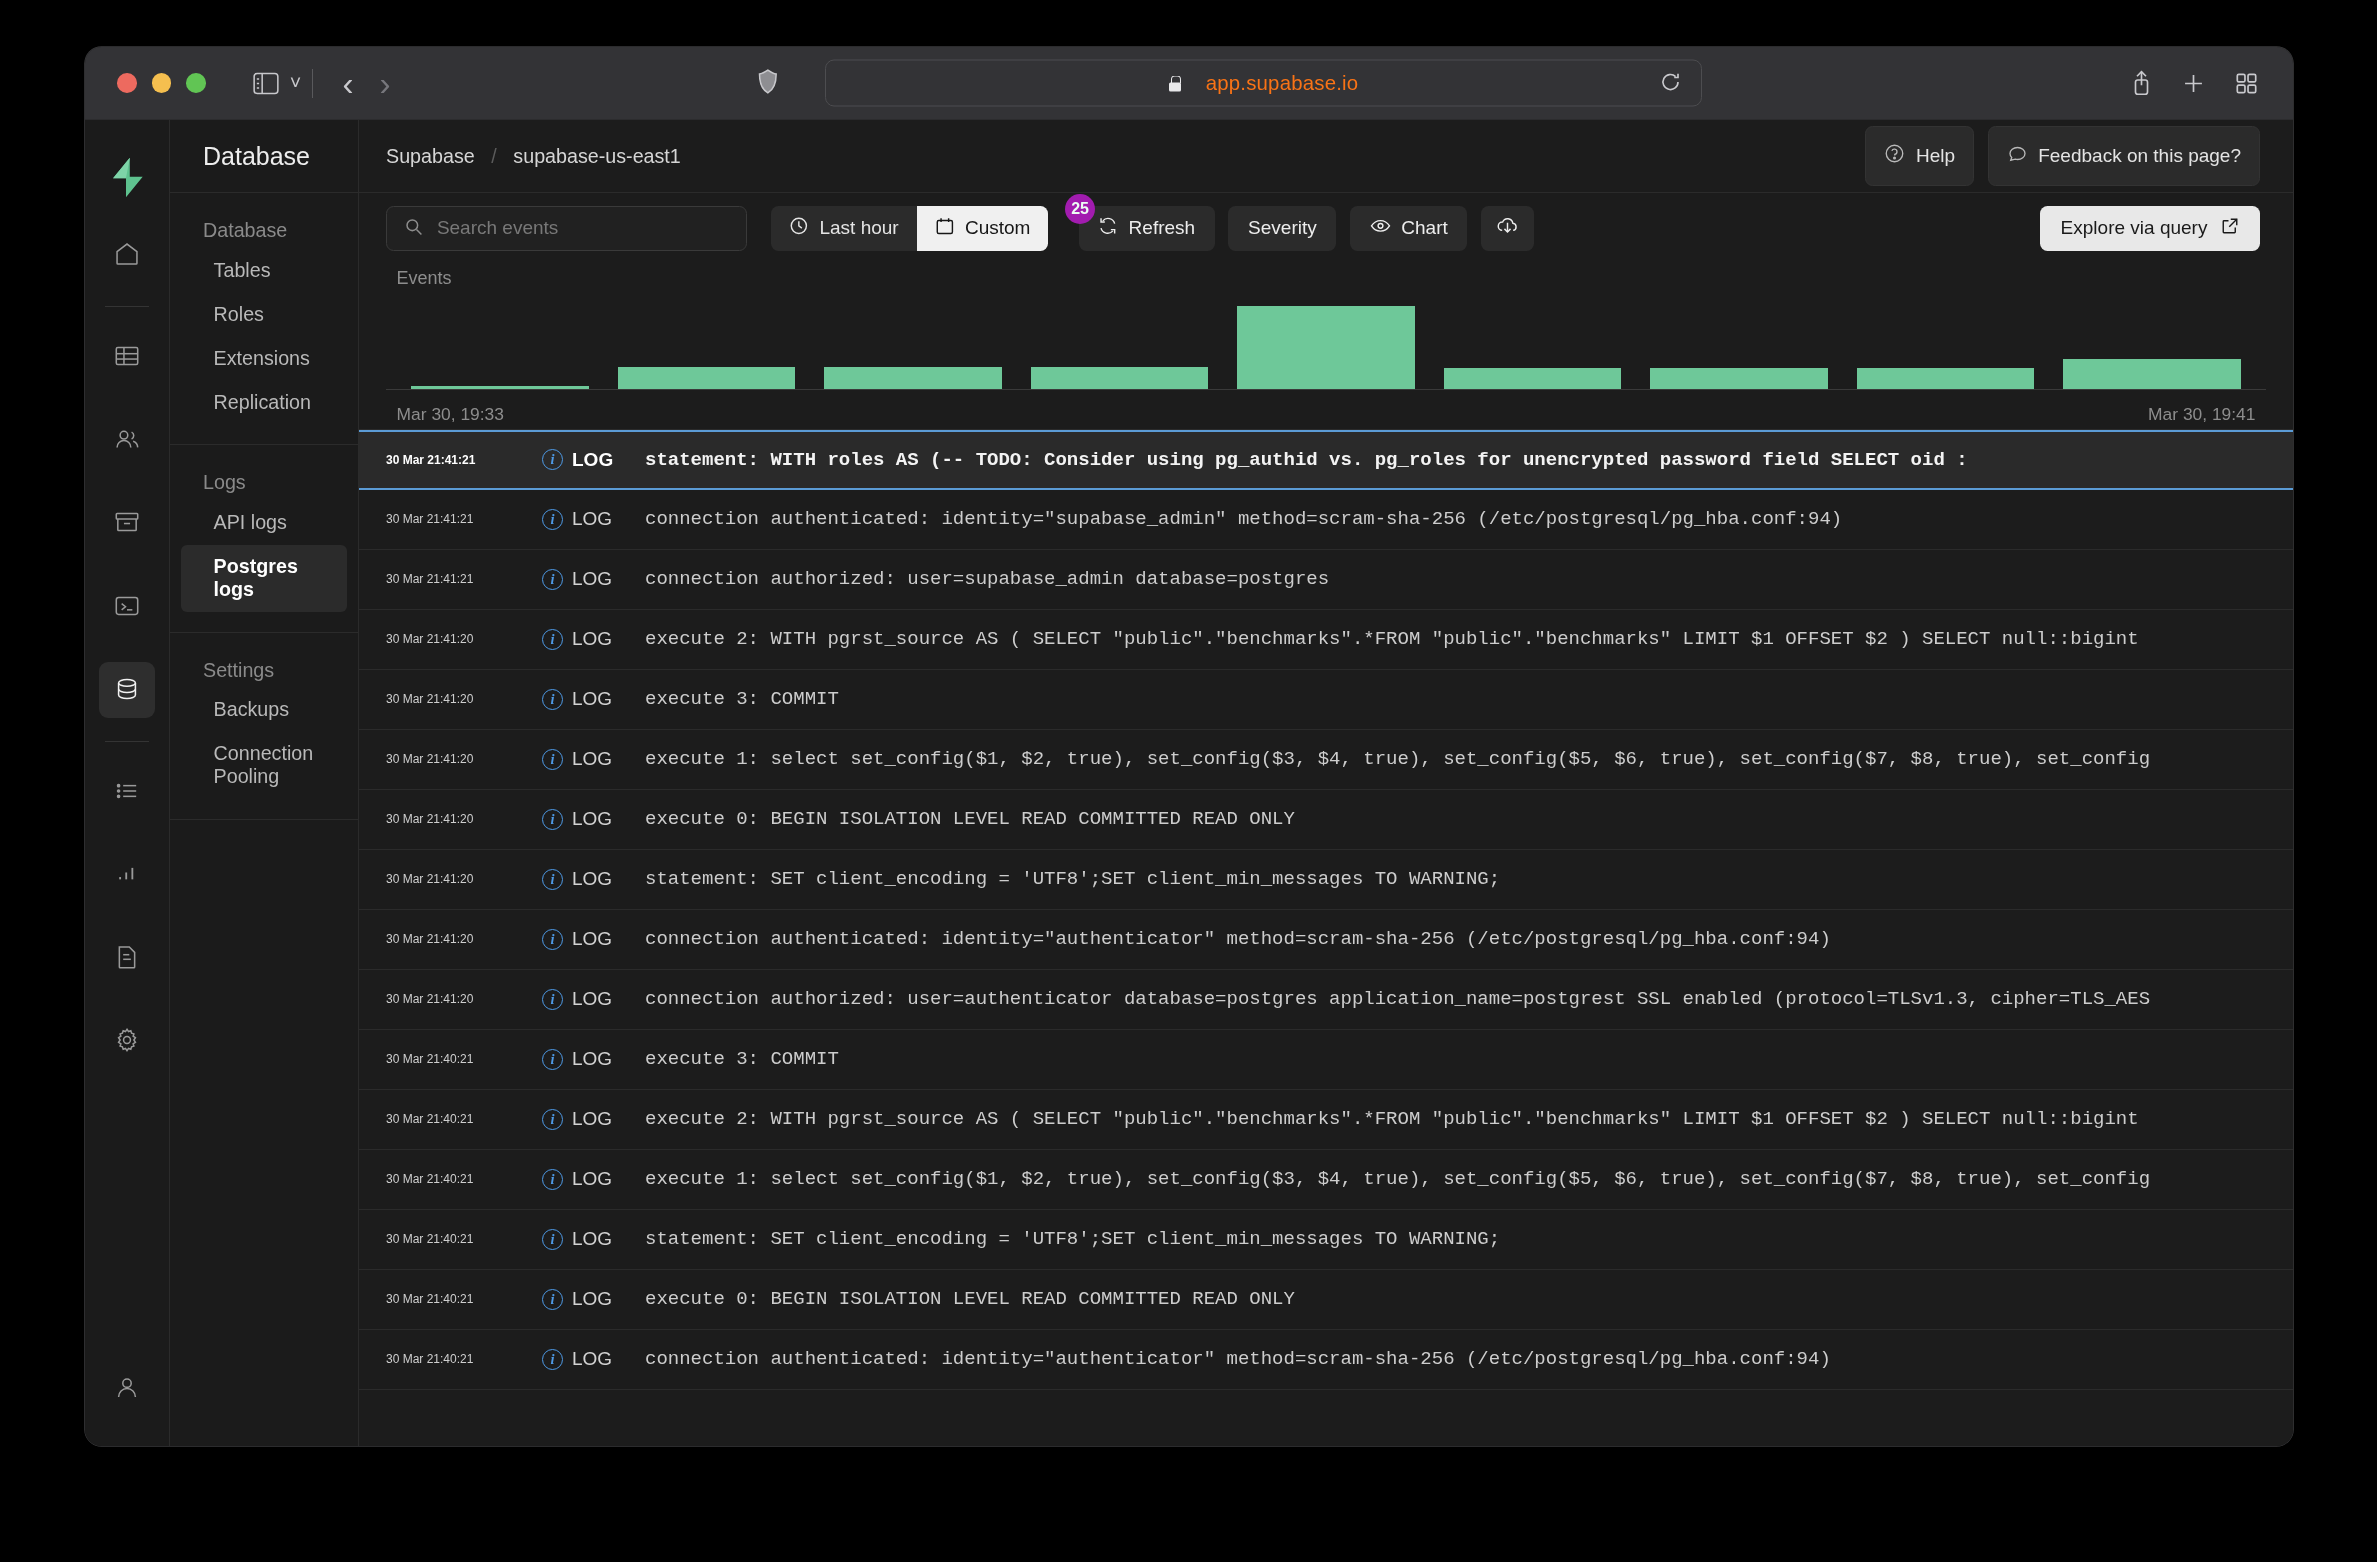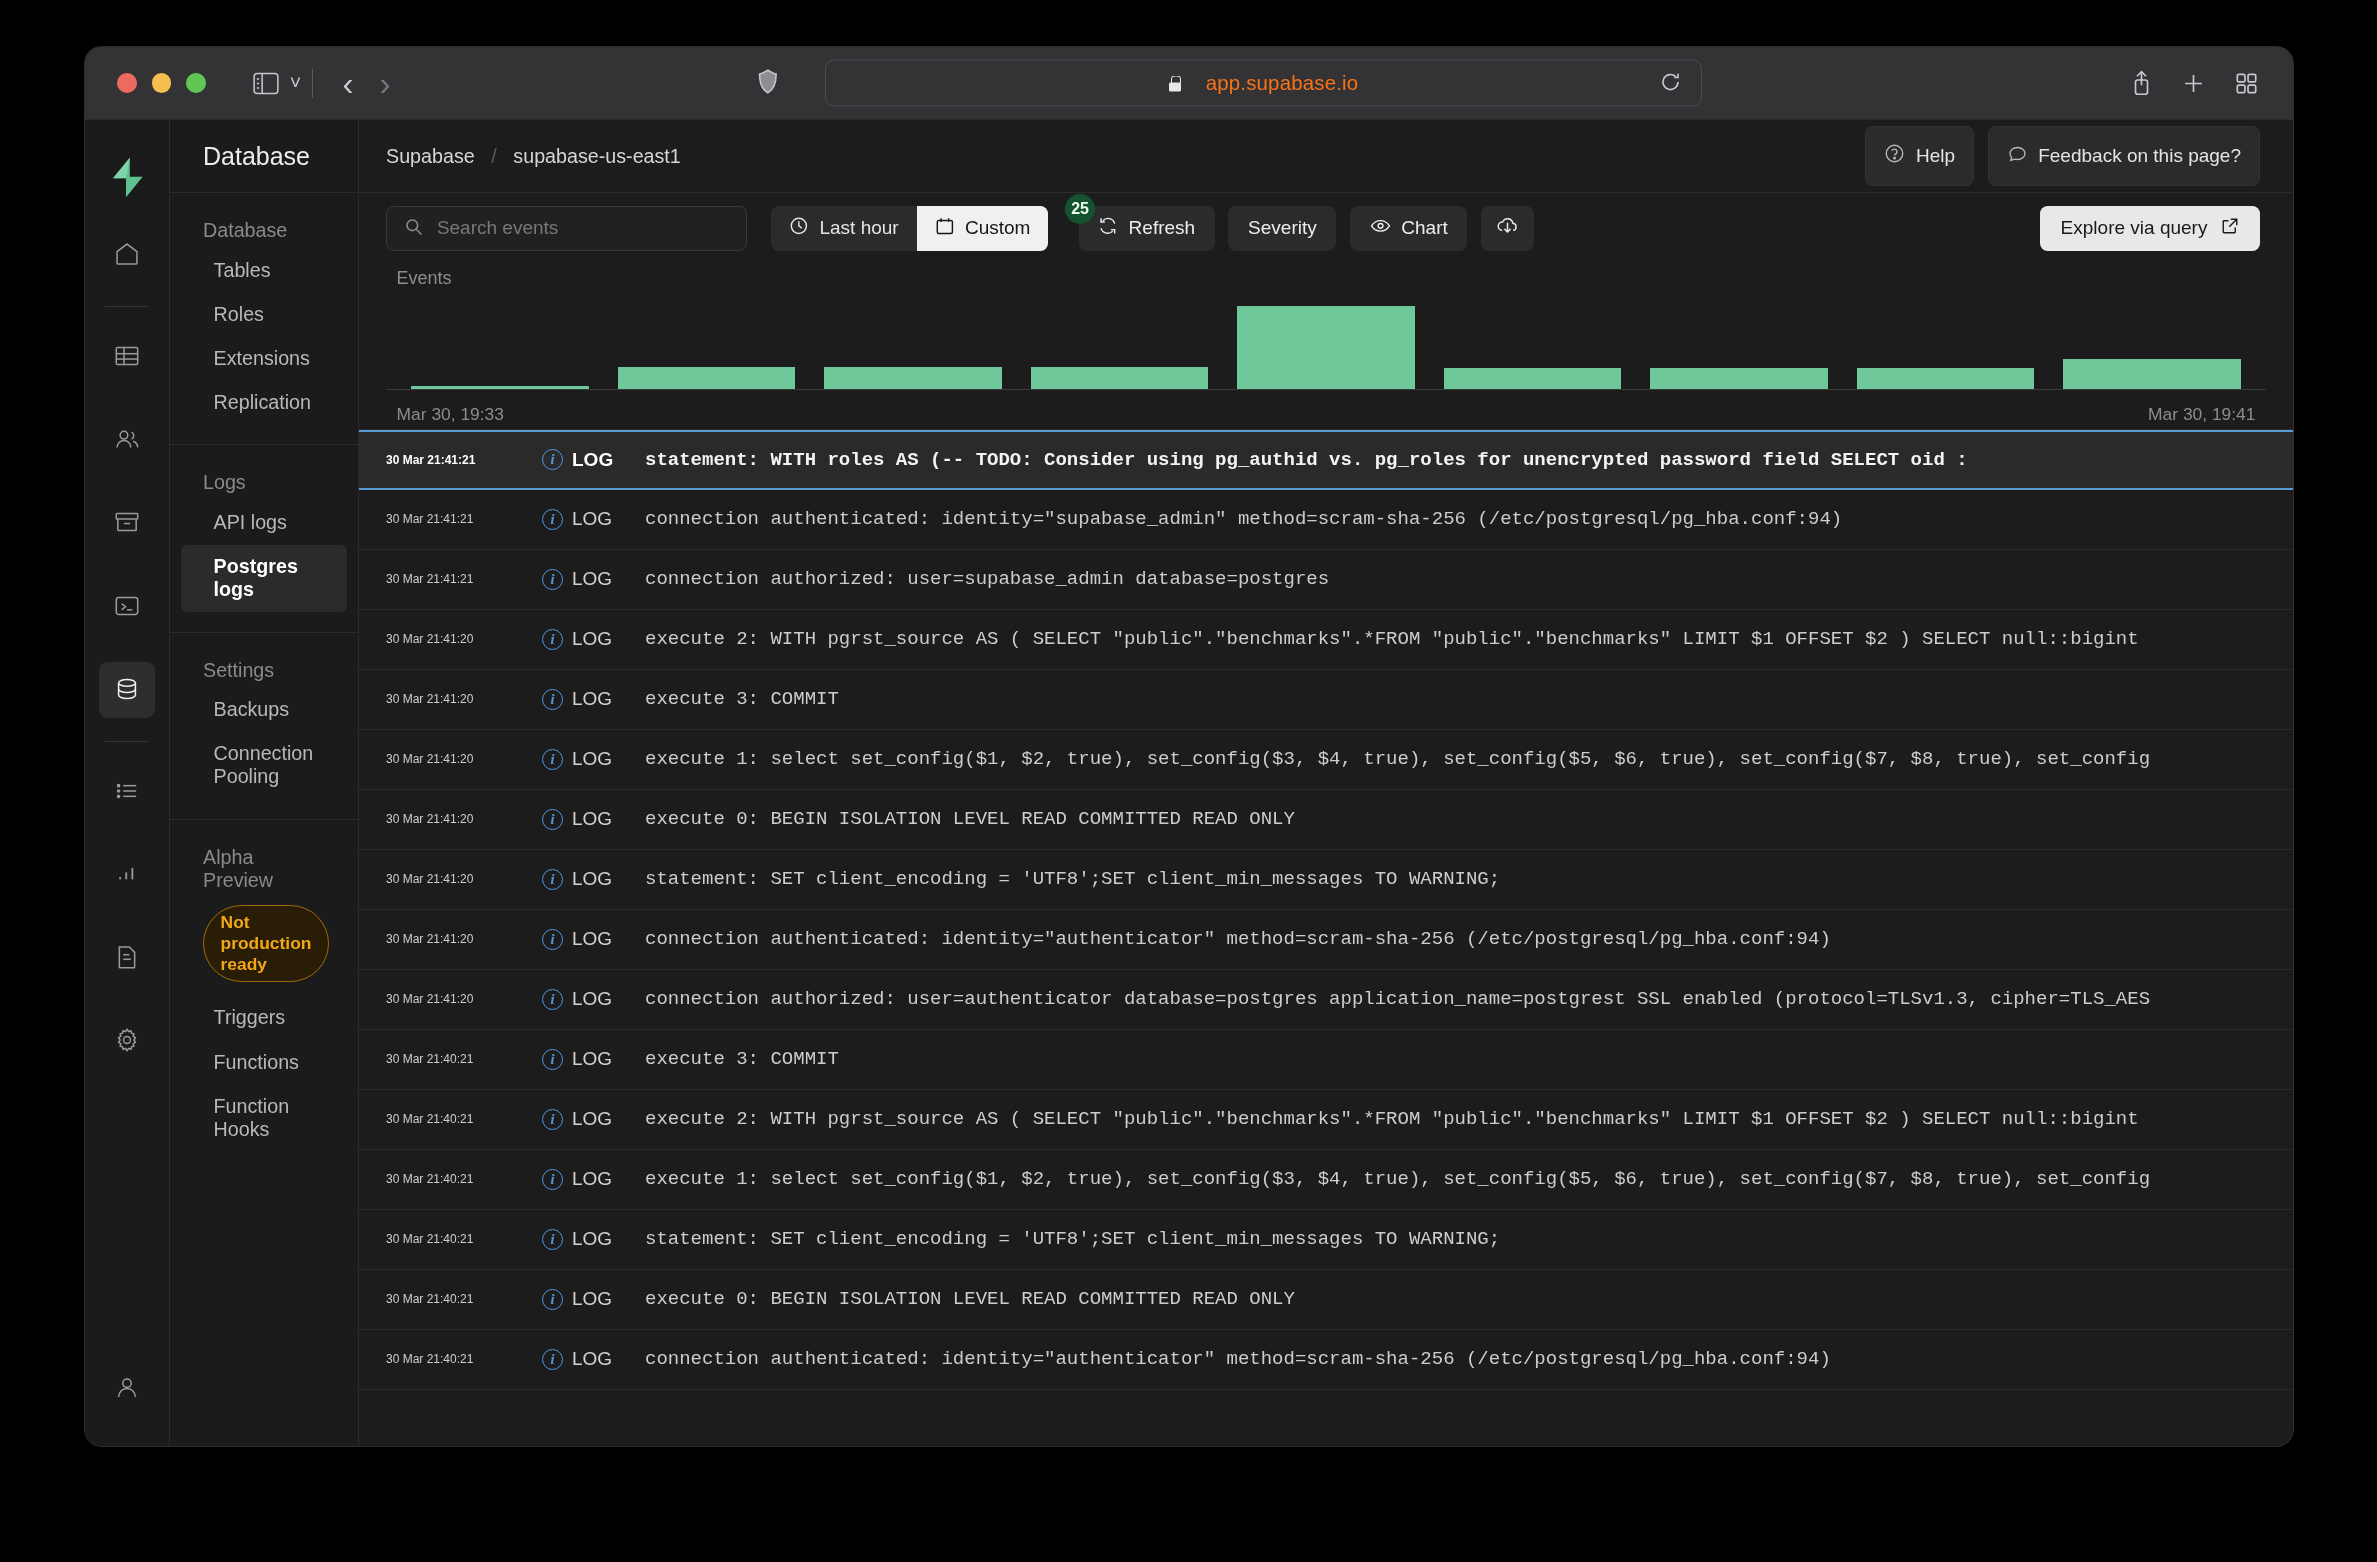--- a/index.html
+++ b/index.html
@@ -181,21 +181,21 @@
   .seg { display: flex; height: 45px; border-radius: 7.6px; overflow: hidden; background: #2b2b2b; margin-left: 10.6px; }
   .seg-btn {
     display: flex; align-items: center; gap: 10.6px;
     padding: 0 18px; font-size: 19px; color: #e4e4e4;
   }
   .seg-btn.on { background: #f0f0f0; color: #171717; }
 
   .refresh-wrap { position: relative; margin-left: 16.6px; }
   .count-badge {
     position: absolute; top: -12px; left: -13.6px;
-    background: #14532d; color: #ecfdf3;
+    background: #a21caf; color: #ecfdf3;
     font-size: 16px; font-weight: 600;
     min-width: 30px; height: 30px; border-radius: 755px;
     display: flex; align-items: center; justify-content: center;
     padding: 0 6px; z-index: 2;
   }
   .tbtn {
     background: #2b2b2b; color: #ededed;
     border-radius: 7.6px; height: 45px;
     display: flex; align-items: center; gap: 10.6px;
     padding: 0 19.7px; font-size: 19px;
@@ -472,21 +472,20 @@
           <div class="nav-group">
             <div class="group-label">Logs</div>
             <div class="nav-link">API logs</div>
             <div class="nav-link active">Postgres logs</div>
           </div>
           <div class="nav-group">
             <div class="group-label">Settings</div>
             <div class="nav-link">Backups</div>
             <div class="nav-link">Connection Pooling</div>
           </div>
-          <div class="nav-group last"><div class="group-label">Alpha Preview</div><div class="badge-alpha">Not production ready</div><div class="nav-link">Triggers</div><div class="nav-link">Functions</div><div class="nav-link">Function Hooks</div></div>
         </div>
     </div>
 
     <div class="main">
 
       <div class="topbar">
         <div class="crumbs">
           <span>Supabase</span>
           <span class="crumb-sep">/</span>
           <span>supabase-us-east1</span>

